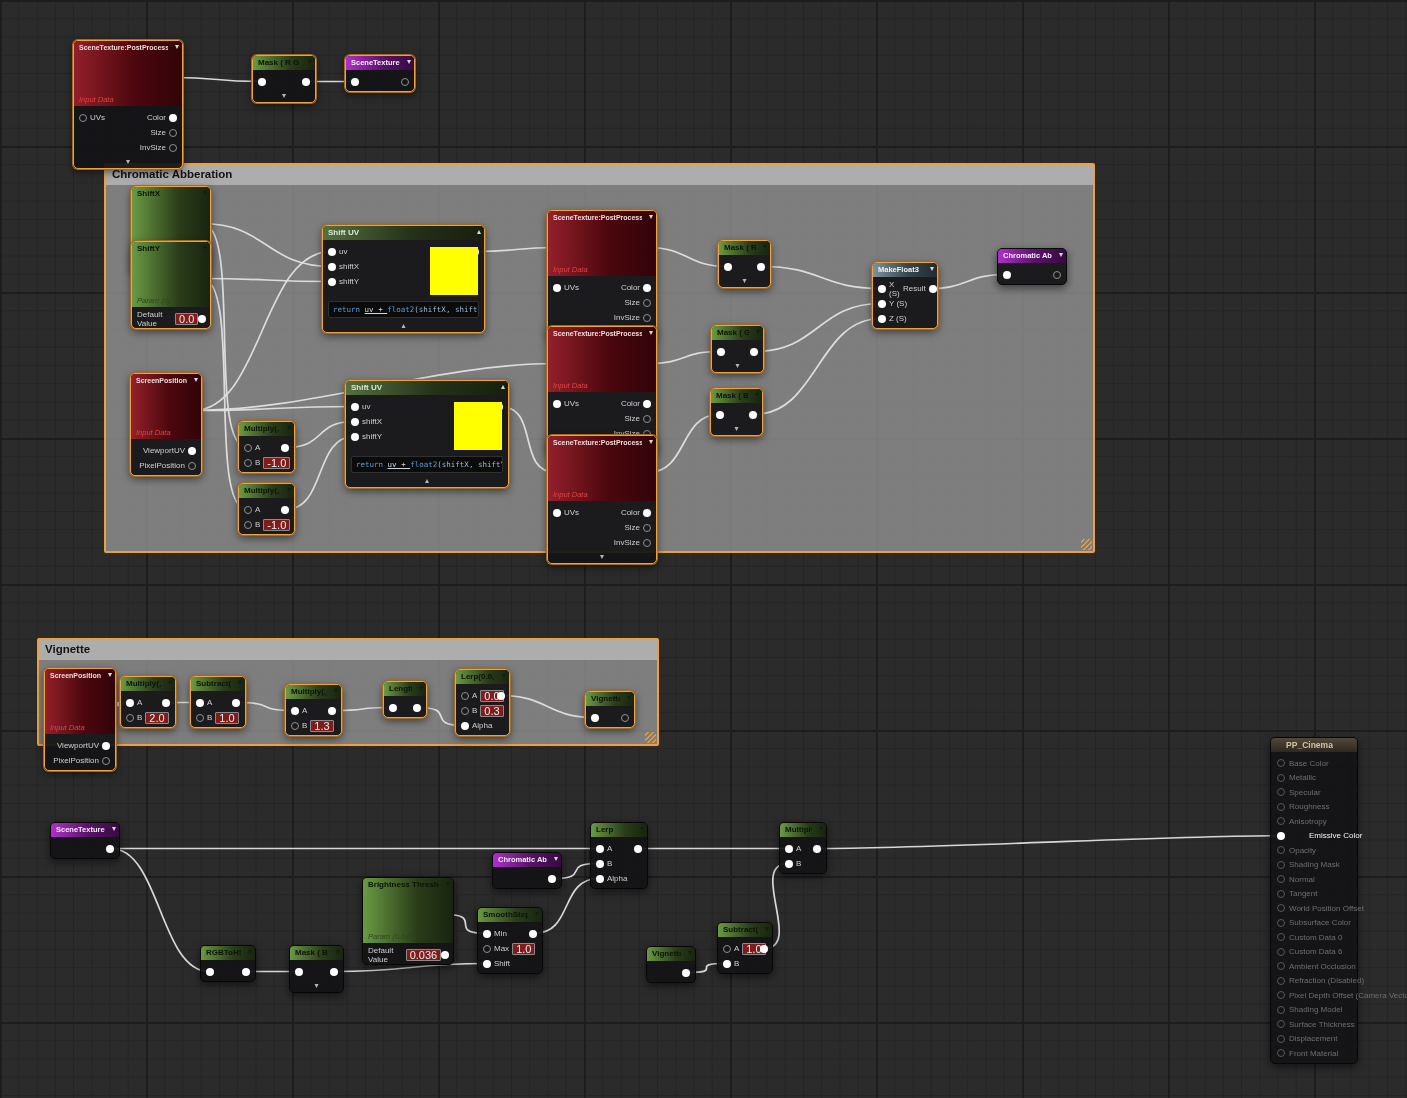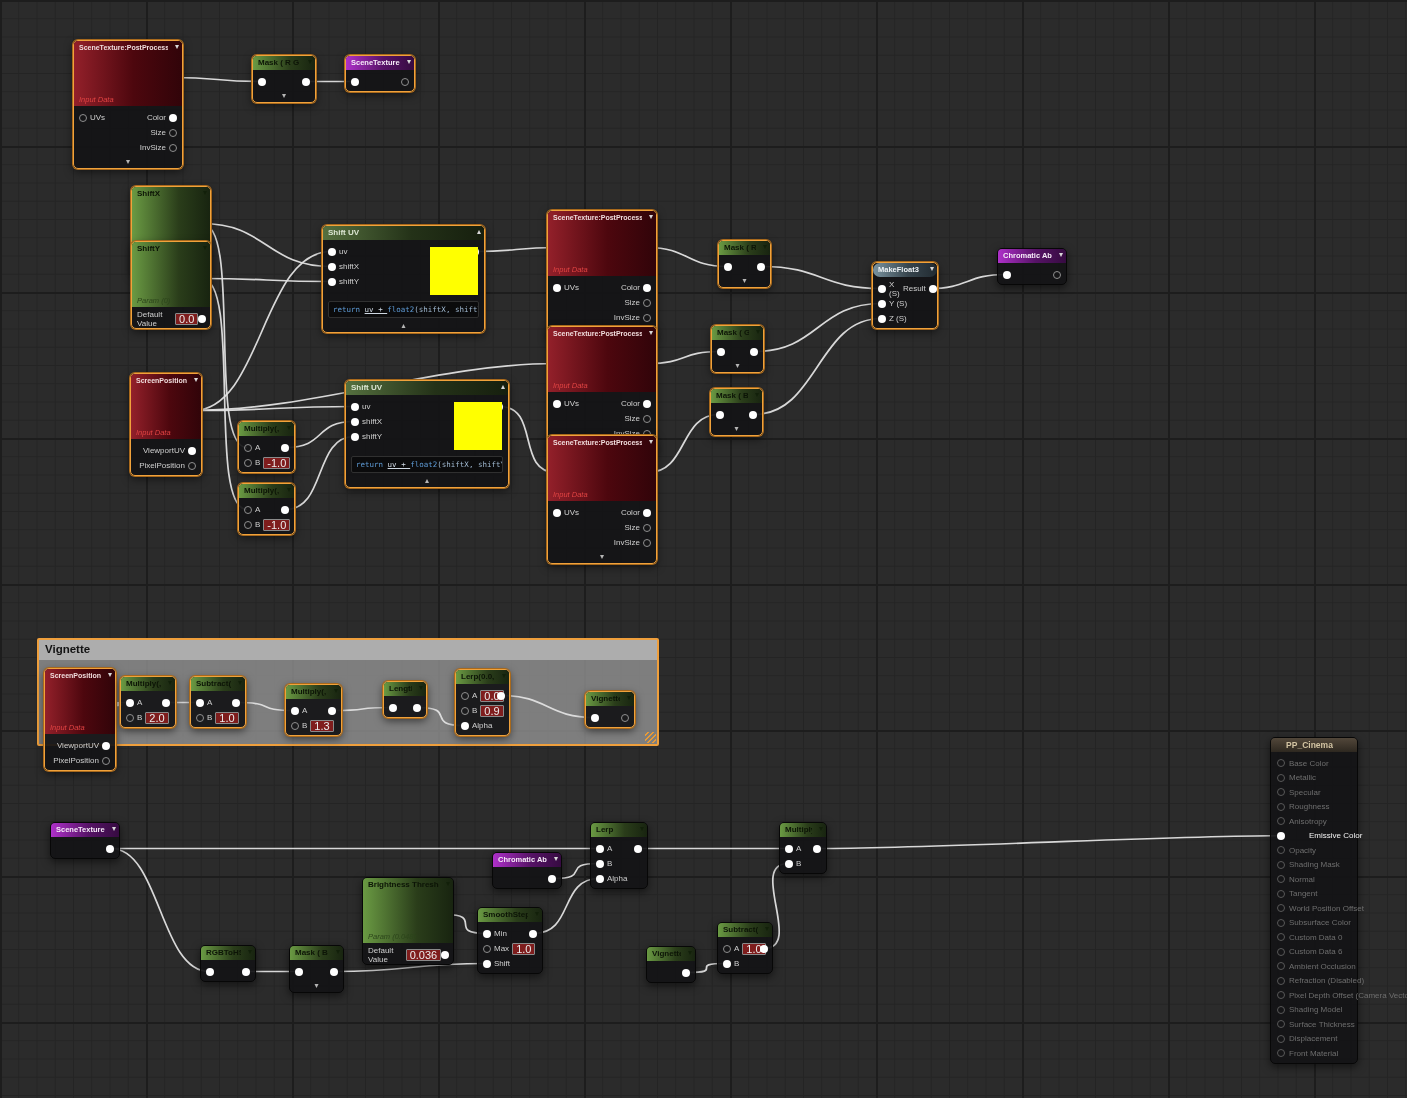--- a/index.html
+++ b/index.html
@@ -28,21 +28,21 @@
   .hdr-chev{position:absolute;right:3px;top:0;font-size:8px;line-height:12px;color:#d8d8d8;}
   .hdr-red{background:linear-gradient(to right,#93202a,#4d070e 55%,#310409);}
   .hdr-red .node-title{color:#f0dcdc;font-size:7px;}
   .hdr-red .node-sub{color:#e04343;}
   .hdr-green,.hdr-param{background:linear-gradient(to right,#6a9a43,#2a3d1a 60%,#182410);}
   .hdr-green .node-title,.hdr-param .node-title{color:#0c1406;}
   .hdr-green .hdr-chev,.hdr-param .hdr-chev{color:#12200a;}
   .hdr-param .node-sub{color:#2c451b;}
   .hdr-purple{background:linear-gradient(to right,#ae30c9,#571367 55%,#360b41);}
   .hdr-purple .node-title{color:#f6ecf8;font-size:7.5px;}
-  .hdr-teal{background:linear-gradient(to right,#7a93a0,#37454d 55%,#222b31);border-radius:7px;}
+  .hdr-teal{background:linear-gradient(to right,#7a93a0,#37454d 55%,#222b31);}
   .hdr-teal .node-title{color:#eef3f6;font-size:7.5px;}
   .hdr-custom{background:linear-gradient(to right,#55703f,#243218 55%,#161f0e);}
   .hdr-custom .node-title{color:#dce6d3;}
   .hdr-result{background:linear-gradient(to bottom,#52473a,#2e2820);border-radius:4px 4px 0 0;}
   .hdr-result .node-title{color:#d2c3a2;font-size:8.5px;}
 
   .rows{padding-top:4px;padding-bottom:2px;}
   .row{display:flex;align-items:center;justify-content:space-between;height:15px;padding:0 5px;font-size:8px;color:#cfcfcf;}
   .rgrp{display:flex;align-items:center;gap:3px;min-width:0;}
   .pin{width:8px;height:8px;border-radius:50%;box-sizing:border-box;flex:none;}
@@ -96,20 +96,24 @@
       <path class="wire" d="M 247 971.5 C 287 971.5, 258 971.5, 298 971.5"></path>
       <path class="wire" d="M 335 971.5 C 410.5 971.5, 410.5 963.5, 486 963.5"></path>
       <path class="wire" d="M 445 914.5 C 485 914.5, 446 933.5, 486 933.5"></path>
       <path class="wire" d="M 534 933.5 C 574 933.5, 559 878.5, 599 878.5"></path>
       <path class="wire" d="M 553 878.5 C 593 878.5, 559 863.5, 599 863.5"></path>
       <path class="wire" d="M 639 848.5 C 713.5 848.5, 713.5 848.5, 788 848.5"></path>
       <path class="wire" d="M 687 972.5 C 727 972.5, 686 963.5, 726 963.5"></path>
       <path class="wire" d="M 764 948.5 C 804 948.5, 748 863.5, 788 863.5"></path>
       <path class="wire" d="M 818 848.5 C 938 848.5, 1159 835.75, 1279 835.75"></path>
     </svg>
+<div class="comment" style="left: 104px; top: 163px; width: 991px; height: 390px;">
+      <div class="comment-title">Chromatic Abberation</div>
+      <div class="resize-handle"></div>
+    </div>
     <div class="comment" style="left: 37px; top: 638px; width: 622px; height: 108px;">
       <div class="comment-title">Vignette</div>
       <div class="resize-handle"></div>
     </div>
     <div class="node selected" style="left: 73px; top: 40px; width: 110px;">
       <div class="hdr hdr-red">
         <span class="node-title">SceneTexture:PostProcessInput0</span>
         <span class="node-sub">Input Data</span>
         <span class="hdr-chev">▾</span>
       </div>
@@ -679,21 +683,21 @@
             <span class="vbox">0.0</span>
           </span>
           <span class="rgrp">
             <span class="pin filled"></span>
           </span>
         </div>
         <div class="row">
           <span class="rgrp">
             <span class="pin hollow"></span>
             <span>B</span>
-            <span class="vbox">0.9</span>
+            <span class="vbox">0.3</span>
           </span>
           <span class="rgrp"></span>
         </div>
         <div class="row">
           <span class="rgrp">
             <span class="pin filled"></span>
             <span>Alpha</span>
           </span>
           <span class="rgrp"></span>
         </div>

